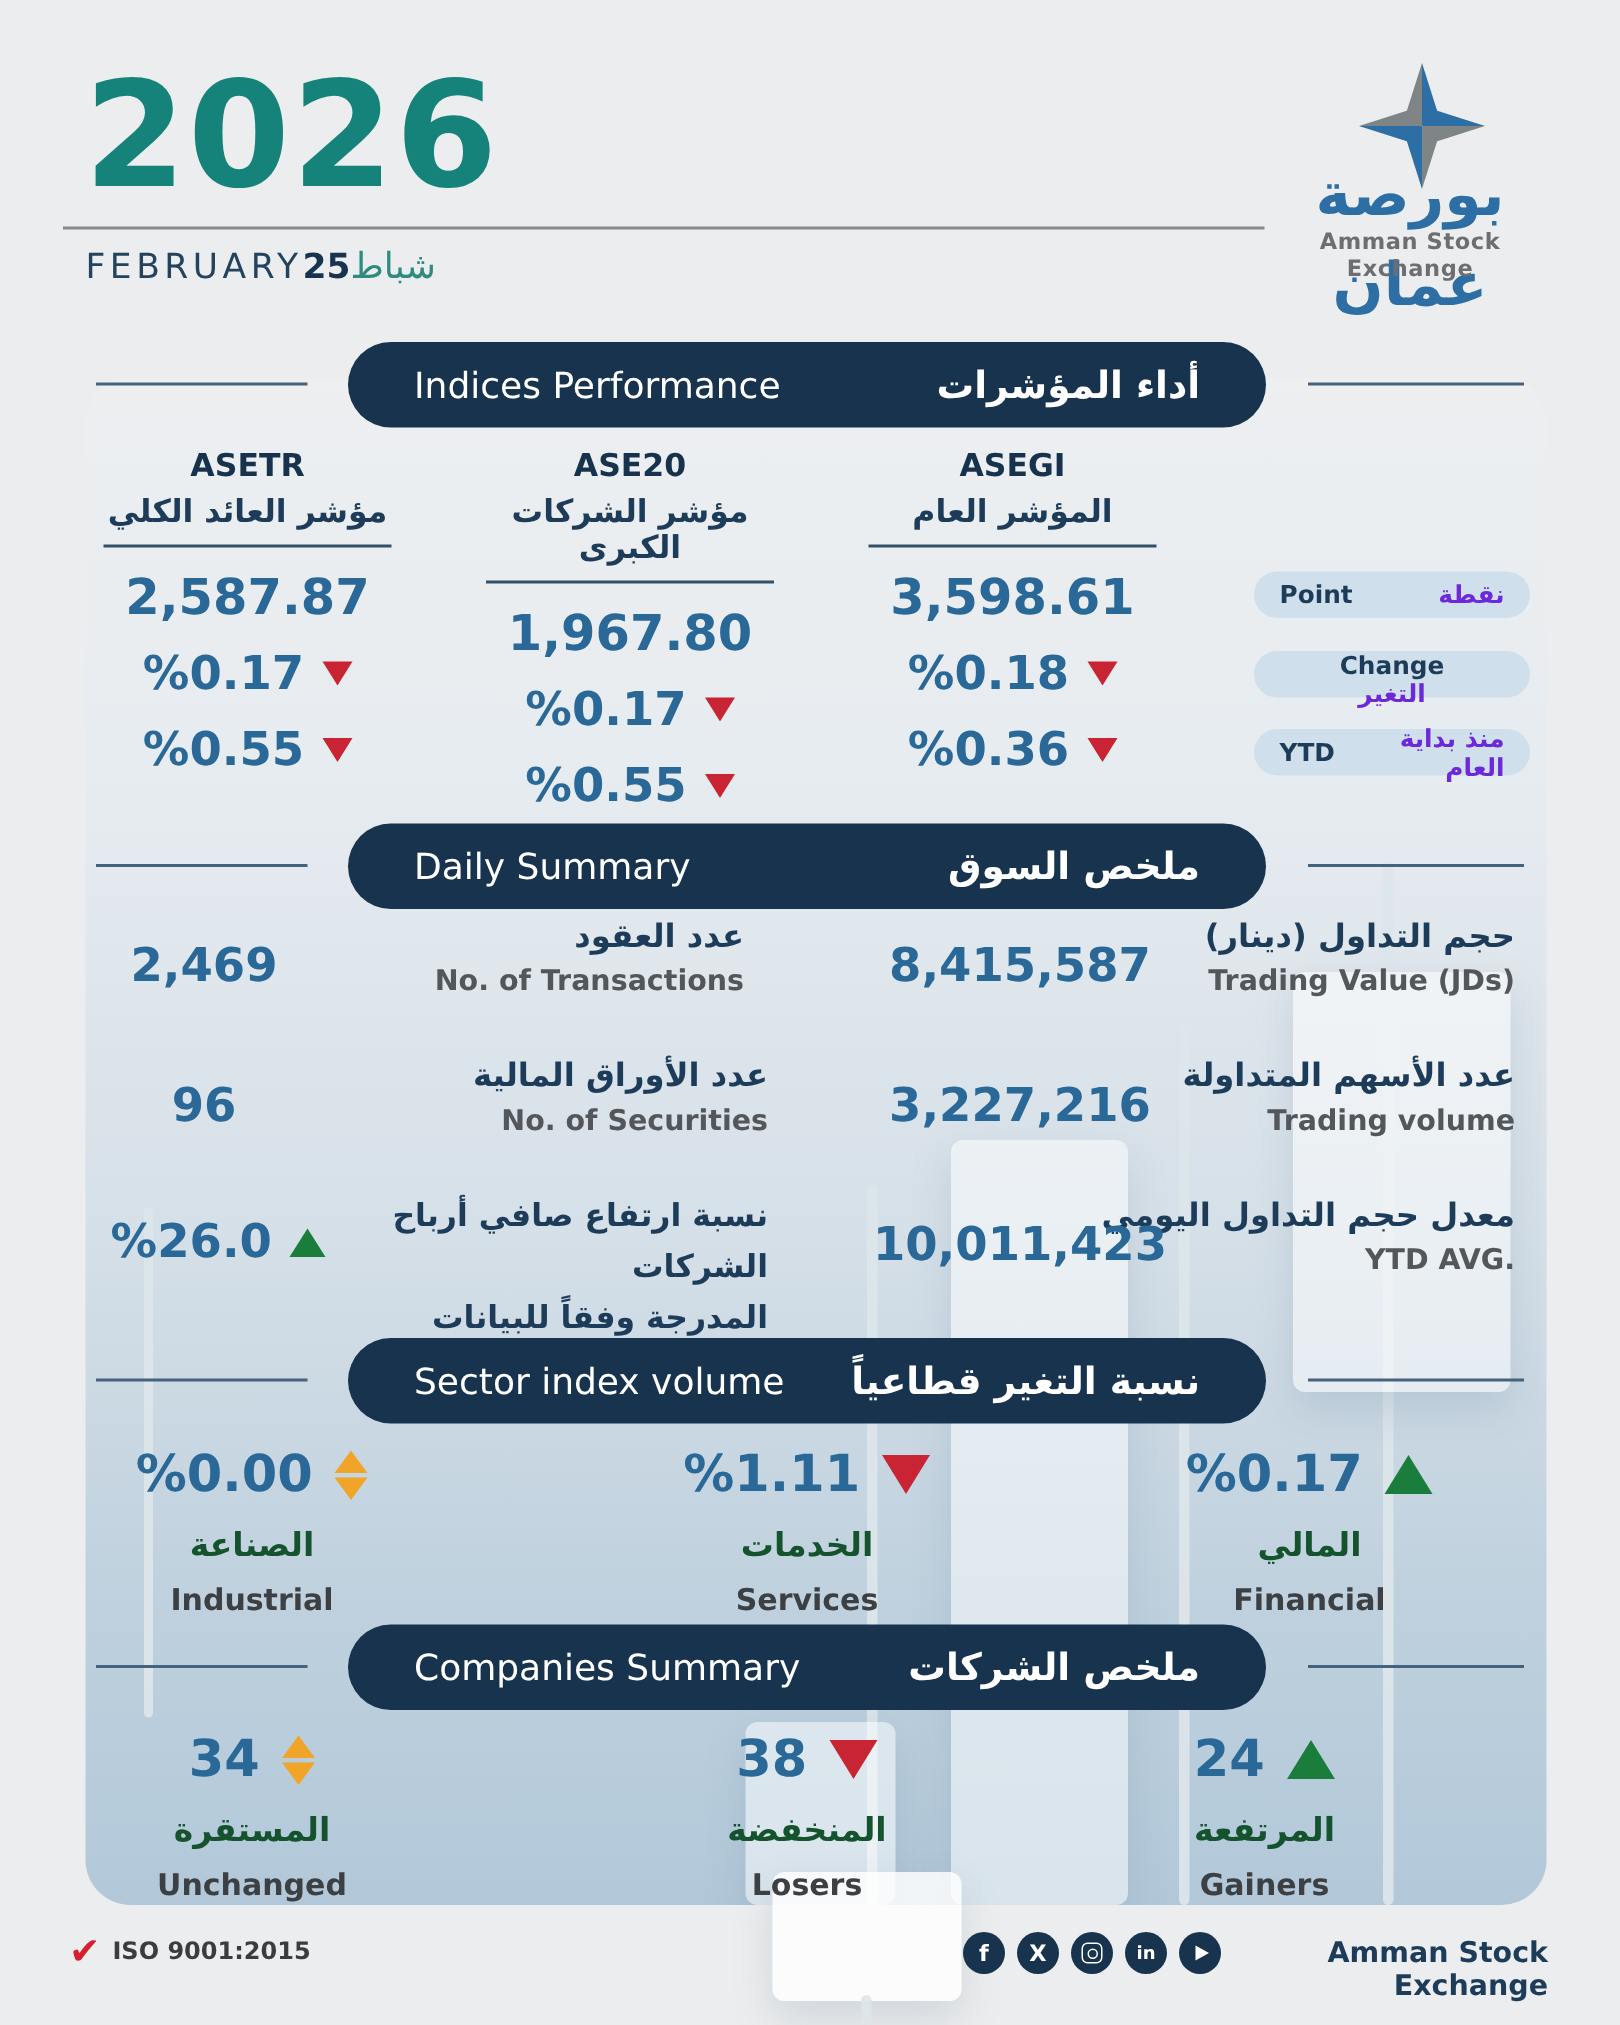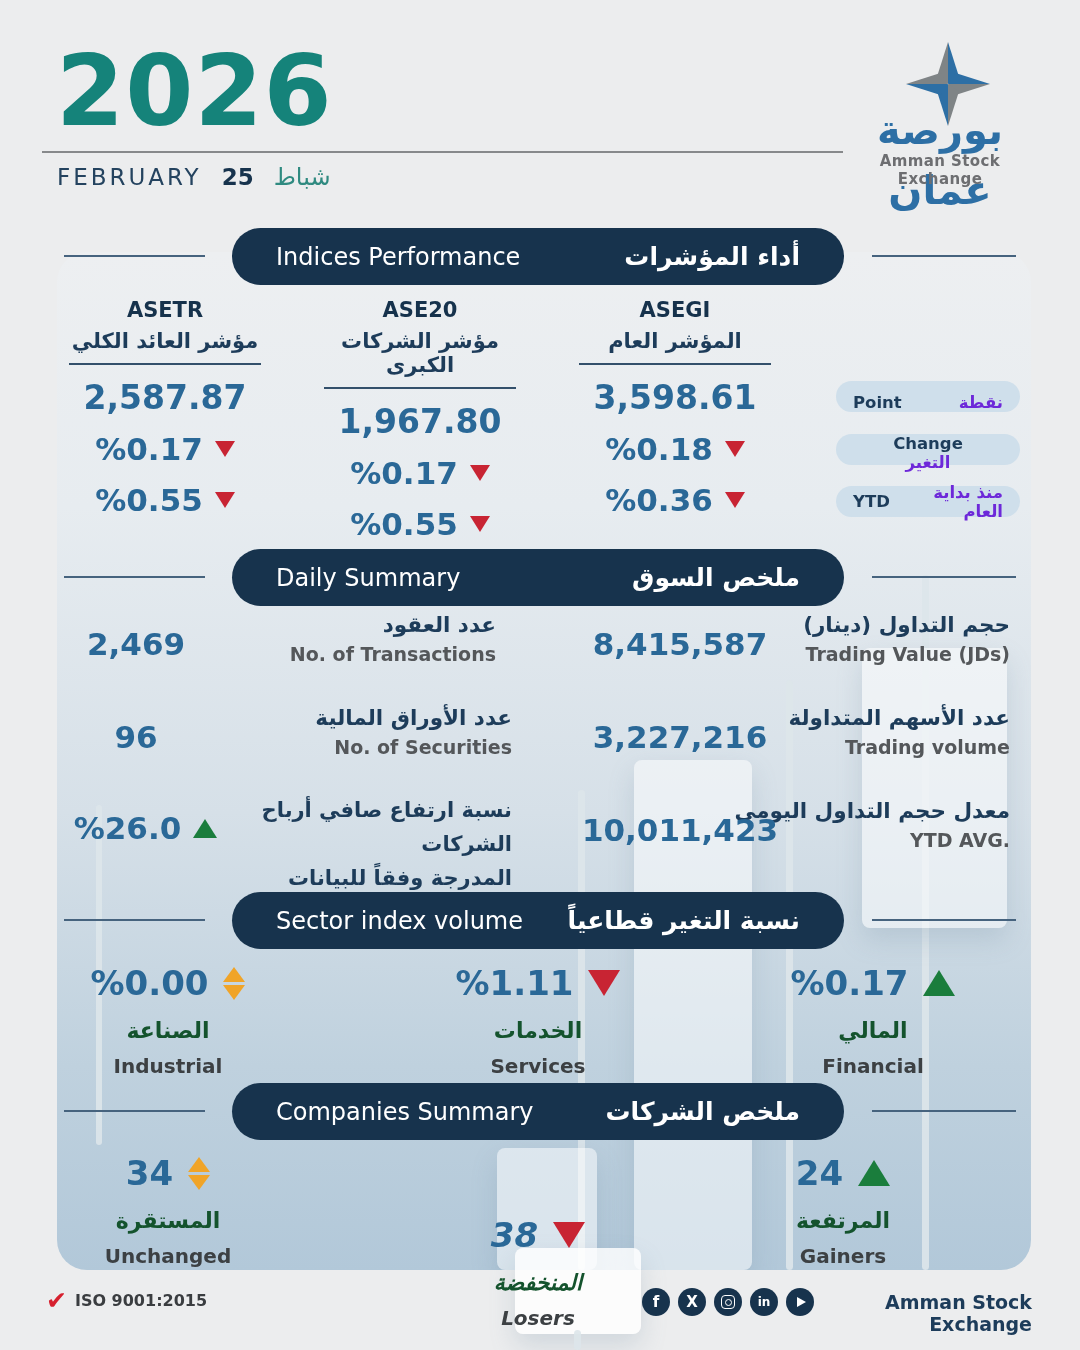--- a/index.html
+++ b/index.html
@@ -2,21 +2,21 @@
 <html><head>
 <meta charset="utf-8">
 <style>
   html,body{margin:0;padding:0;background:#ecedee;}
   .page{position:relative;width:1080px;height:1350px;background:#ecedee;overflow:hidden;
         font-family:"DejaVu Sans",sans-serif;color:#1d3c5a;}
 
   
   .year{position:absolute;left:56px;top:34px;font-size:98px;font-weight:bold;color:#15837a;letter-spacing:1px;}
   .year-rule{position:absolute;left:42px;top:151px;width:801px;height:2px;background:#87898b;}
-  .date-row{position:absolute;left:57px;top:163px;display:flex;align-items:baseline;gap:20px;font-size:23px;}
+  .date-row{position:absolute;left:57px;top:163px;display:flex;align-items:baseline;font-size:23px;}
   .month-en{color:#24435f;letter-spacing:3px;}
   .day{color:#17334d;font-weight:bold;}
   .month-ar{color:#2f8a80;font-size:24px;}
 
   
   .logo{position:absolute;left:840px;top:40px;width:200px;height:140px;}
   .logo-star{position:absolute;left:66px;top:2px;width:84px;height:84px;}
   .logo-ar{position:absolute;left:10px;top:60px;width:180px;text-align:center;
            font-size:40px;font-weight:bold;color:#2d6fa5;line-height:60px;}
   .logo-en{position:absolute;left:5px;top:112px;width:190px;text-align:center;
@@ -177,21 +177,21 @@
     <div class="idx-chg">
         <span>%0.18</span>
         <span class="tri-dn-s"></span>
       </div>
     <div class="idx-ytd">
         <span>%0.36</span>
         <span class="tri-dn-s"></span>
       </div>
   </div>
 
-  <div class="row-pill" style="top:381px;align-items:flex-end;">
+  <div class="row-pill" style="top:381px;">
     <span class="en">Point</span>
     <span class="ar" dir="rtl">نقطة</span>
   </div>
   <div class="row-pill" style="top:434px;flex-direction:column;">
     <span class="en">Change</span>
     <span class="ar" dir="rtl">التغير</span>
   </div>
   <div class="row-pill" style="top:486px;">
     <span class="en">YTD</span>
     <span class="ar" dir="rtl">منذ بداية العام</span>
@@ -289,21 +289,21 @@
     <div class="num-row">
         <span>34</span>
       <span class="flat-ic">
           <span class="u"></span>
           <span class="d"></span>
         </span>
       </div>
     <div class="ar" dir="rtl">المستقرة</div>
     <div class="en">Unchanged</div>
   </div>
-  <div class="tri-item" style="left:398px;top:1215px;font-style:italic;">
+  <div class="tri-item" style="left:398px;top:1153px;">
     <div class="num-row">
         <span>38</span>
       <span class="tri-dn-l"></span>
       </div>
     <div class="ar" dir="rtl">المنخفضة</div>
     <div class="en">Losers</div>
   </div>
   <div class="tri-item" style="left:703px;top:1153px;">
     <div class="num-row">
         <span>24</span>

